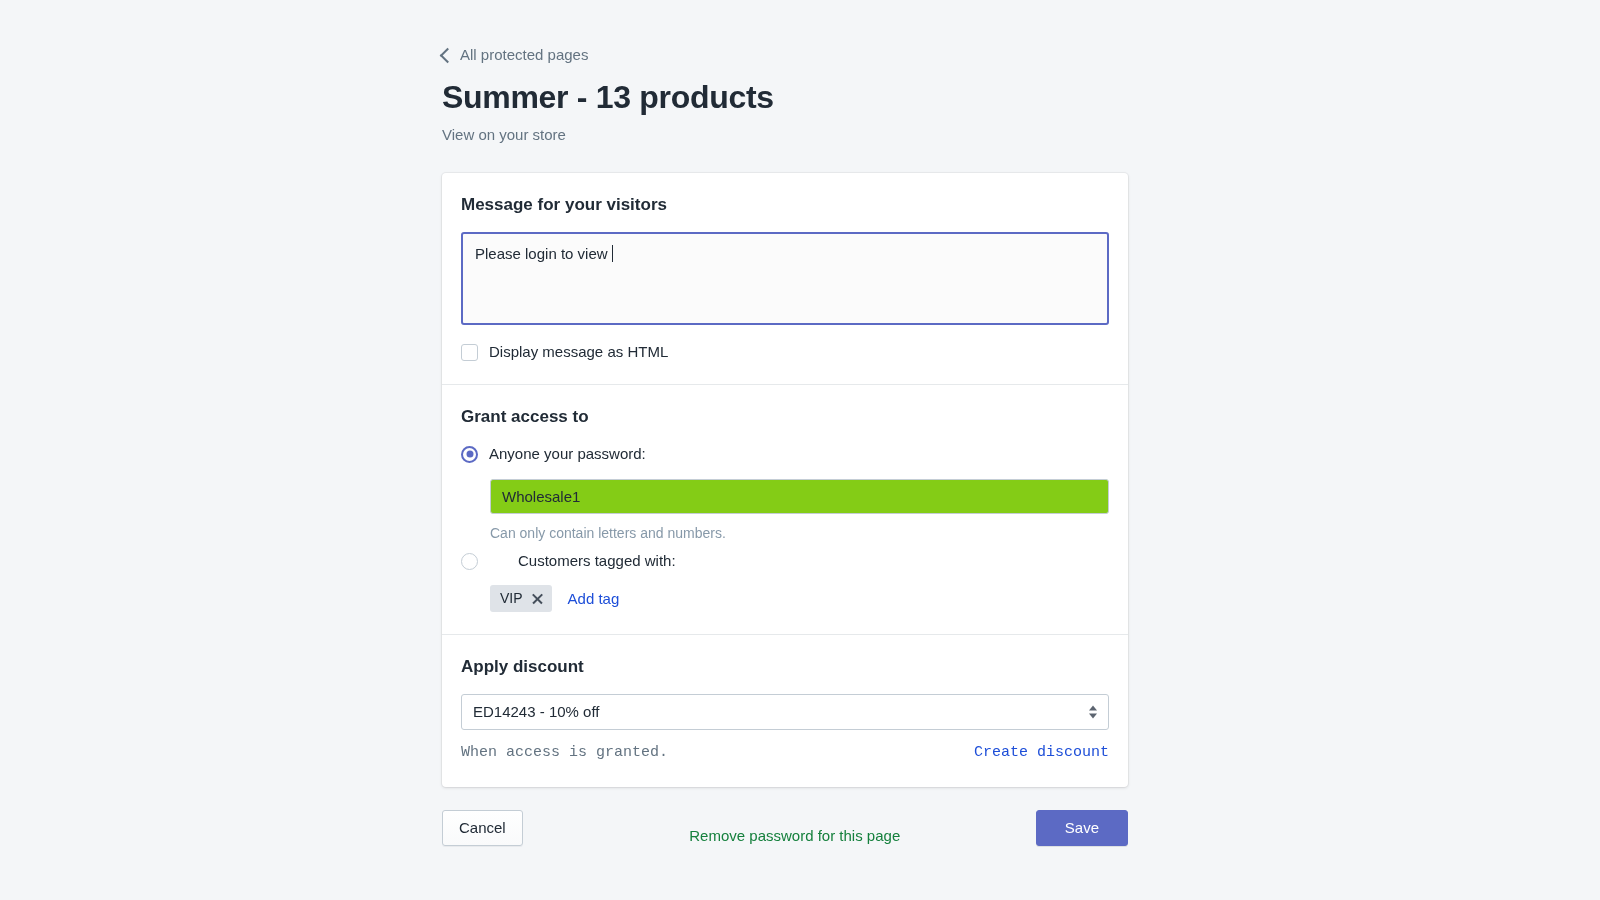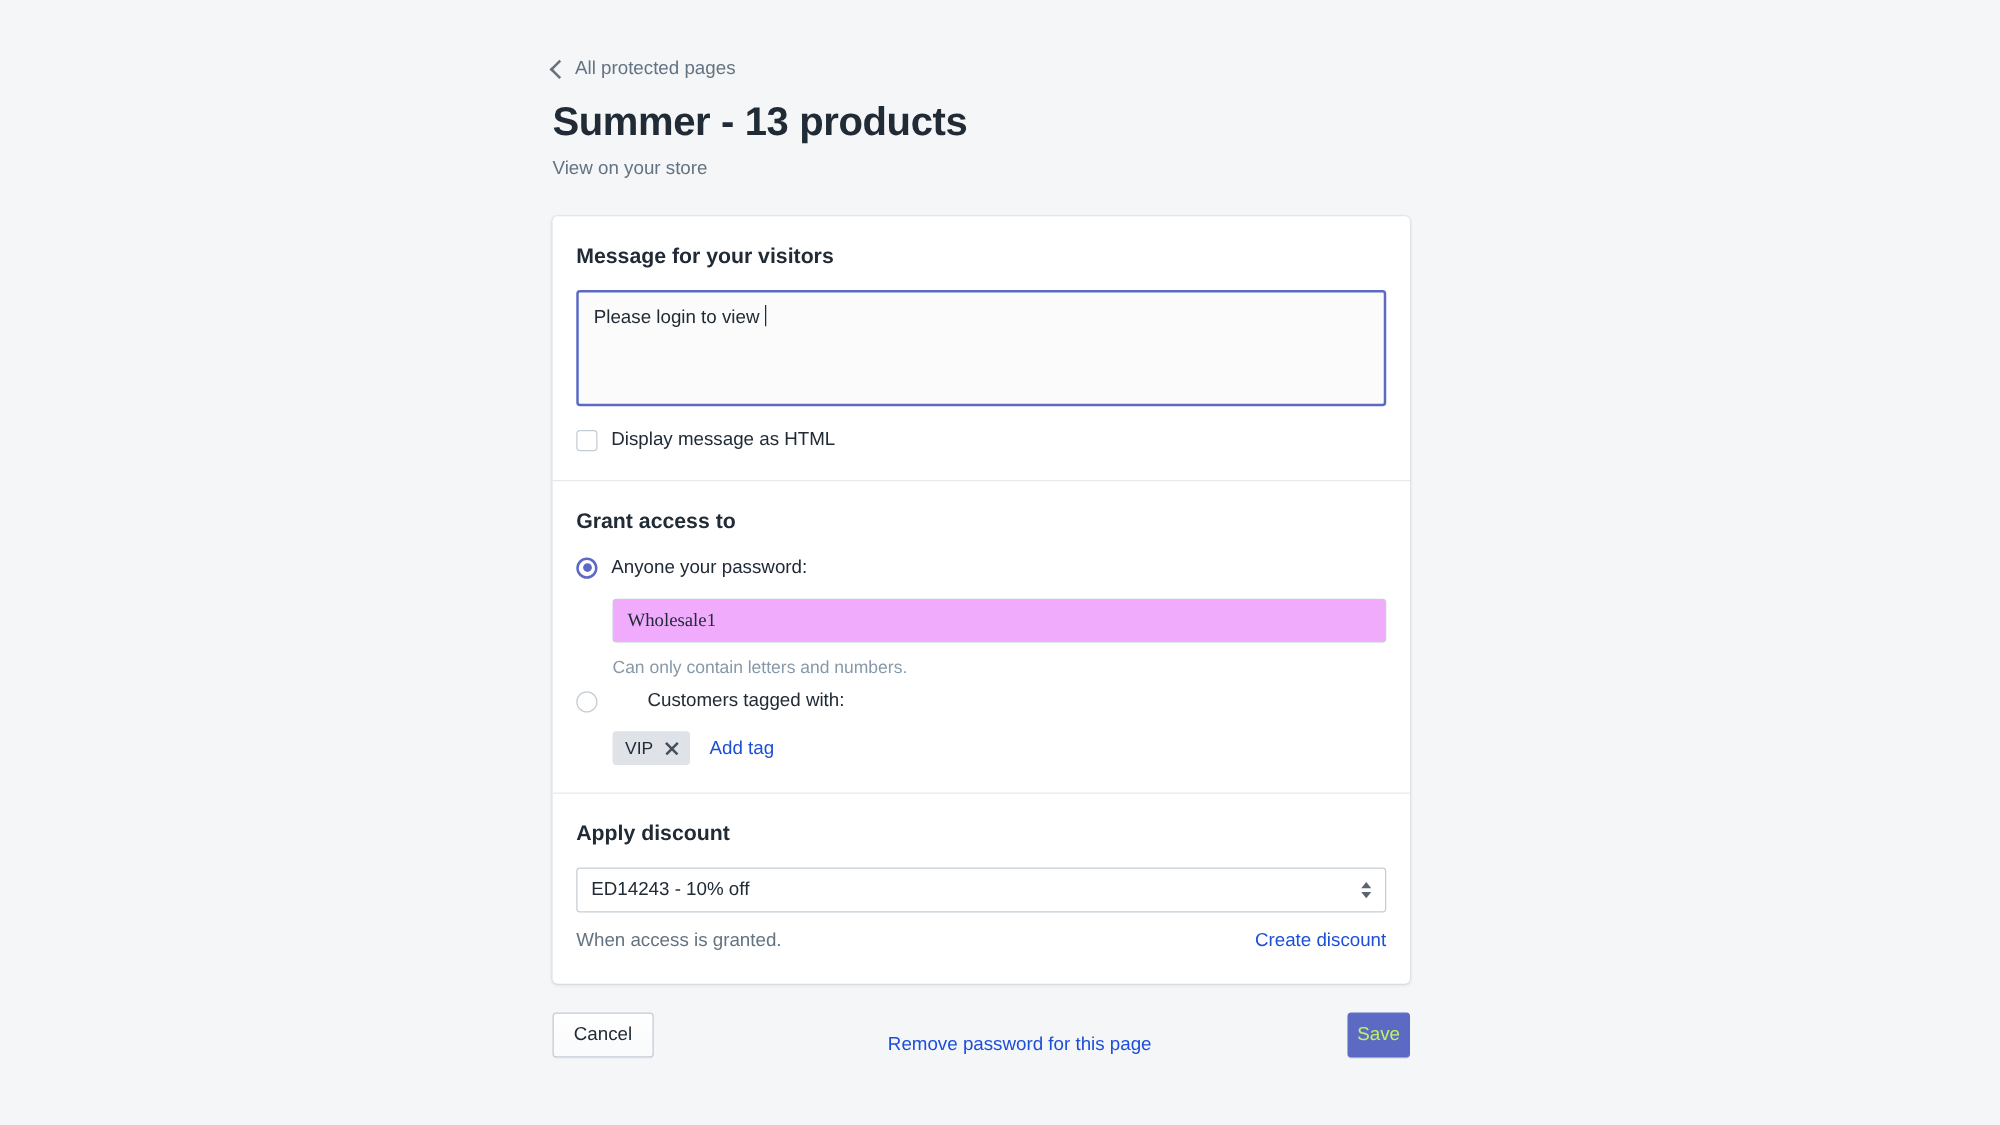--- a/index.html
+++ b/index.html
@@ -178,26 +178,25 @@
 
   
   .indent {
     margin-left: 29px;
   }
   .text-input {
     margin-top: 15px;
     height: 35px;
     border: 1px solid #c4cdd5;
     border-radius: 3px;
-    background: #f0abfc;
+    background: #84cc16;
     display: flex;
     align-items: center;
     padding: 0 11px;
     cursor: text;
-    font-family: Liberation Serif, serif;
   }
   .text-input-value {
     font-size: 15px;
     color: #212b36;
     line-height: 20px;
   }
   .help-text {
     margin-top: 10px;
     font-size: 14px;
     color: #8799a9;
@@ -290,20 +289,21 @@
     border-left: 4.5px solid transparent;
     border-right: 4.5px solid transparent;
     border-top: 5px solid #5c6470;
   }
 
   .select-footer {
     display: flex;
     justify-content: space-between;
     align-items: center;
     margin-top: 13px;
+    font-family: Liberation Mono, monospace;
   }
   .footnote {
     font-size: 15px;
     color: #637381;
     line-height: 20px;
   }
 
   
   .actions {
     margin-top: 23px;
@@ -326,27 +326,27 @@
   .btn-default {
     background: linear-gradient(180deg, #ffffff, #f9fafb);
     border: 1px solid #c4cdd5;
     color: #212b36;
     padding: 0 16px;
     box-shadow: 0 1px 0 rgba(22,29,37,0.05);
   }
   .btn-primary {
     background: #5c6ac4;
     border: 1px solid #5c6ac4;
-    color: #bef264;
-    padding: 0 7px;
+    color: #ffffff;
+    padding: 0 28px;
     box-shadow: 0 1px 0 rgba(22,29,37,0.1);
   }
   .destructive {
     font-size: 15px;
-    color: #1d4ed8;
+    color: #15803d;
     line-height: 20px;
     cursor: pointer;
     margin-left: 31px;
   }
 </style>
 </head>
 <body>
 
 <div class="page">
   <div class="content">

